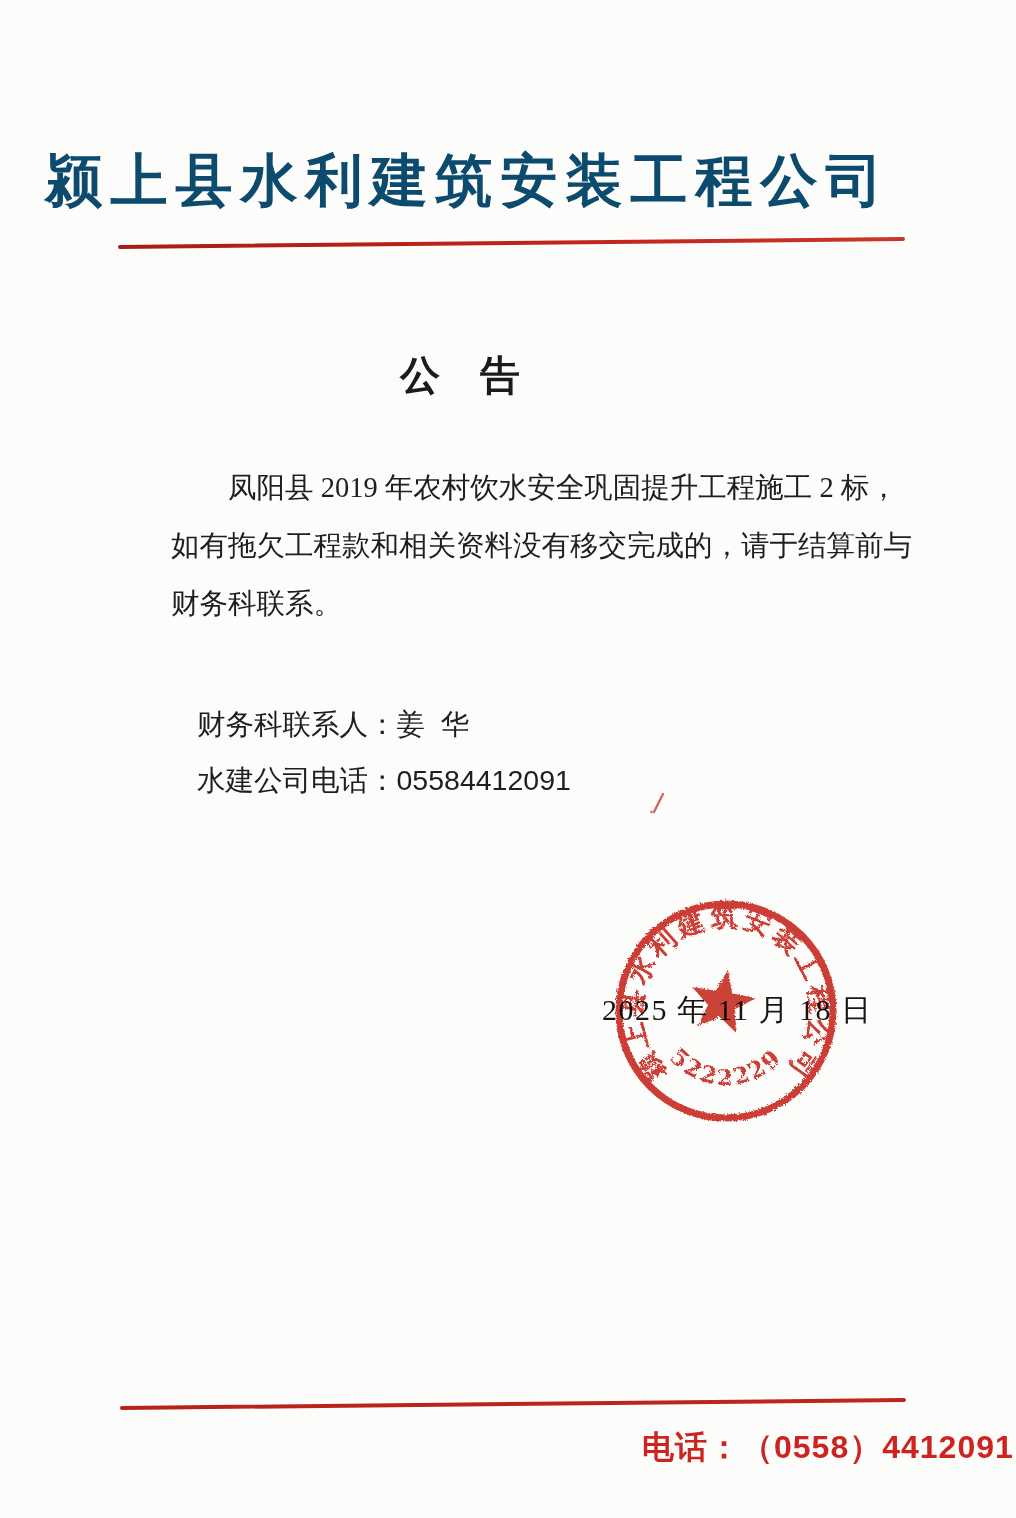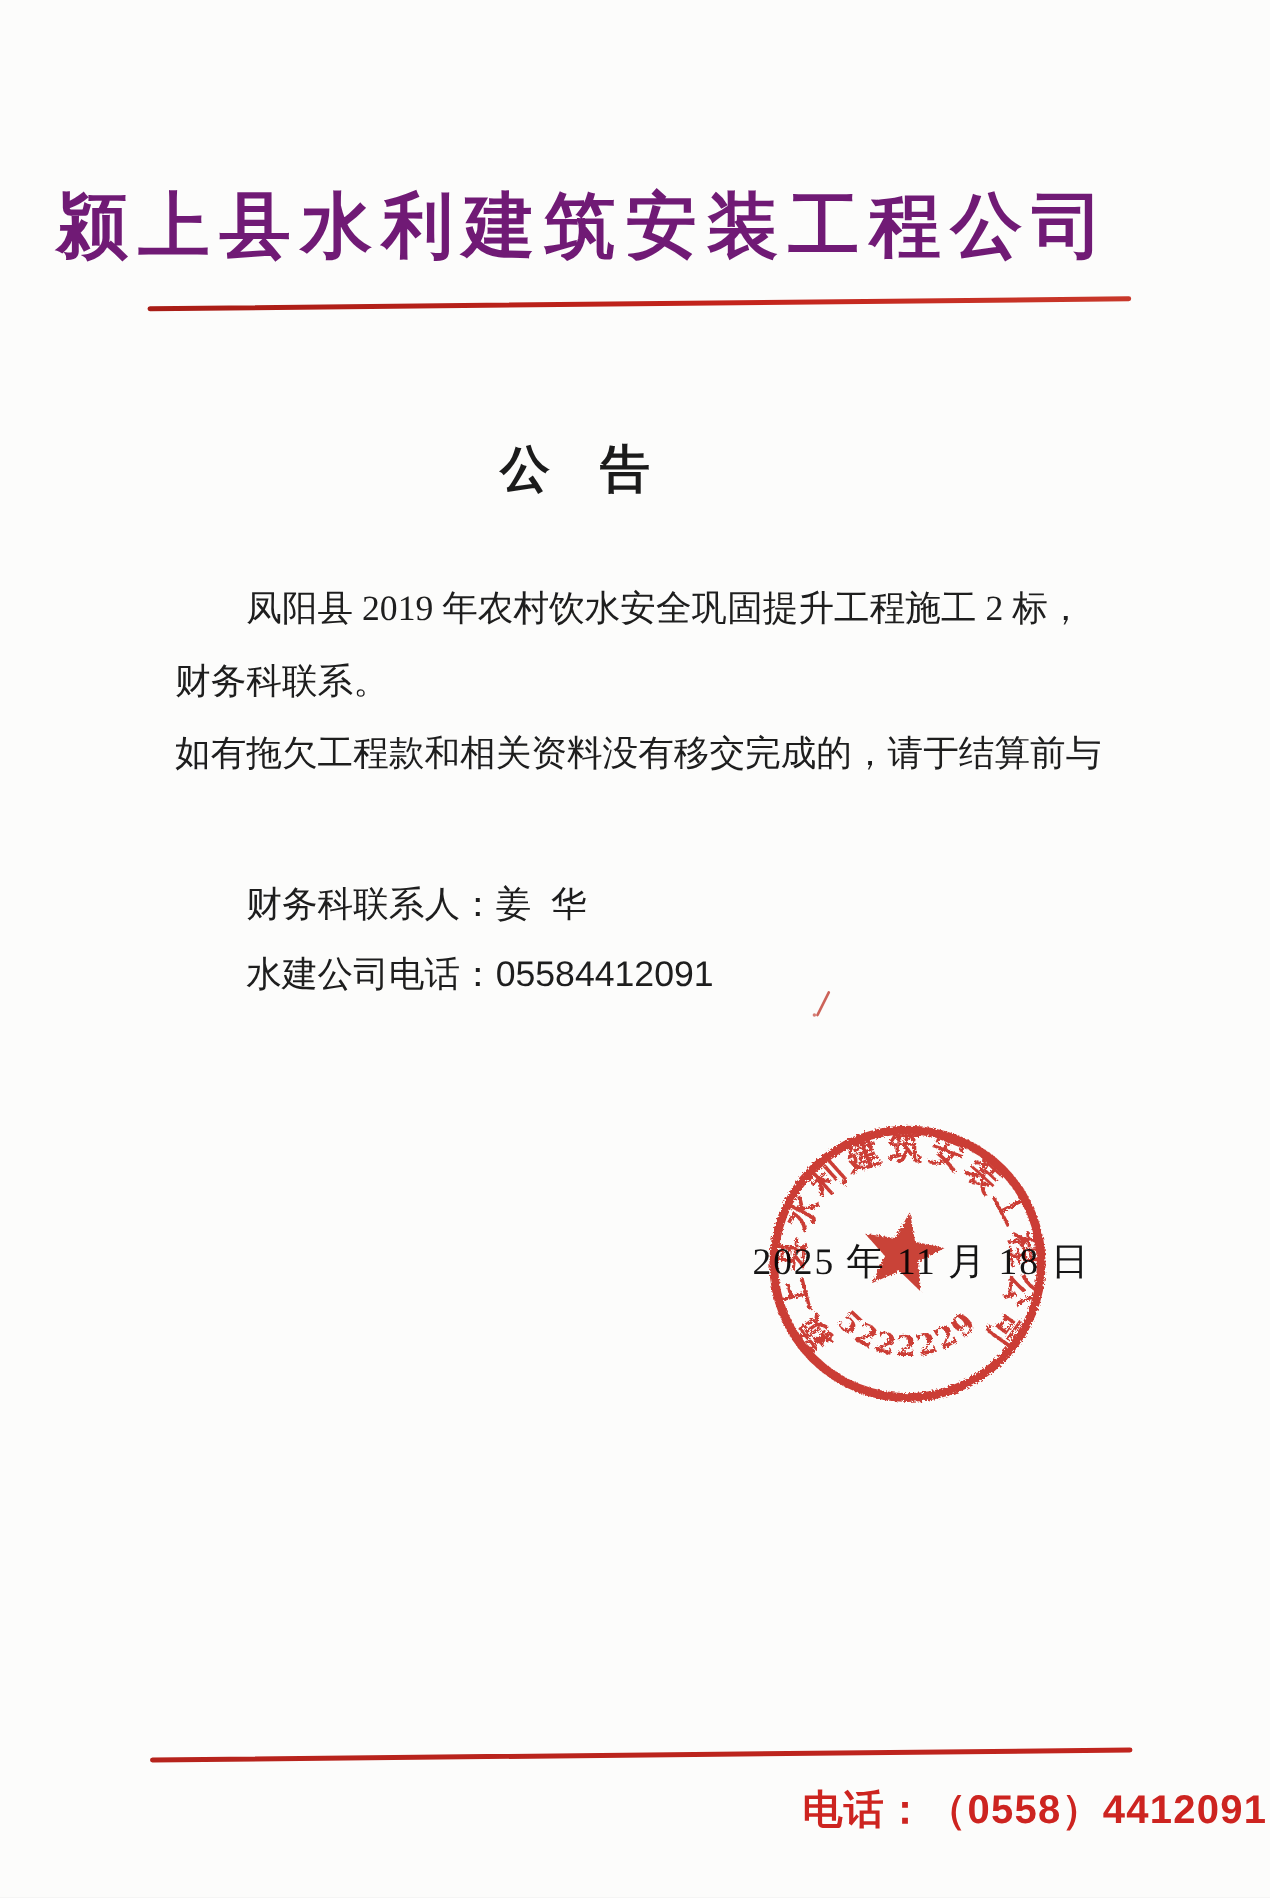--- a/index.html
+++ b/index.html
@@ -13,21 +13,21 @@
     margin:0 auto;
     background:#fcfcfb;
     overflow:hidden;
   }
   
   .company-name{
     position:absolute;top:143px;left:0;width:936px;
     text-align:center;
     font-size:57px;font-weight:bold;
     letter-spacing:8px;
-    color:#701a75;
+    color:#0c4a6e;
     white-space:pre;
     font-family:"Liberation Serif","DejaVu Serif",serif;
   }
   .header-rule{
     position:absolute;top:245px;left:118px;width:787px;height:4px;
     background:linear-gradient(to right,#a81d16,#c4241c 60%,#c8382a);
     transform:rotate(-0.58deg);
     transform-origin:left center;
     border-radius:2px;
   }
@@ -39,21 +39,21 @@
     color:#1b1b1b;
     white-space:pre;
   }
   
   .body-block{
     position:absolute;left:140px;top:459px;width:860px;
     font-size:28.5px;line-height:58px;
     color:#1e1e1e;
     font-family:"Liberation Serif","DejaVu Serif",serif;
   }
-  .body-block .line{white-space:pre;}
+  .body-block .line{white-space:pre;margin-left:31px;}
   .body-block .line.indent{padding-left:57px;}
   .contact-block{
     position:absolute;left:140px;top:696px;width:860px;
     font-size:28.5px;line-height:56px;
     color:#1e1e1e;
     font-family:Liberation Sans, sans-serif;
   }
   .contact-block .line{white-space:pre;padding-left:57px;}
   
   .scratch{
@@ -106,22 +106,22 @@
 <div class="page">
 
   <div class="company-name">颍上县水利建筑安装工程公司</div>
 
   <div class="header-rule"></div>
 
   <div class="announce-title">公　告</div>
 
   <div class="body-block">
     <div class="line indent">凤阳县 2019 年农村饮水安全巩固提升工程施工 2 标，</div>
+    <div class="line">如有拖欠工程款和相关资料没有移交完成的，请于结算前与</div>
     <div class="line">财务科联系。</div>
-    <div class="line">如有拖欠工程款和相关资料没有移交完成的，请于结算前与</div>
   </div>
 
   <div class="contact-block">
     <div class="line">财务科联系人：姜  华</div>
     <div class="line">水建公司电话：05584412091</div>
   </div>
 
   <svg class="scratch" viewBox="0 0 20 26">
     <line x1="6" y1="22" x2="15" y2="4" stroke="#c4483c" stroke-width="2.2" stroke-linecap="round" opacity="0.85"></line>
     <circle cx="3.5" cy="22" r="1.4" fill="#c4483c" opacity="0.7"></circle>

